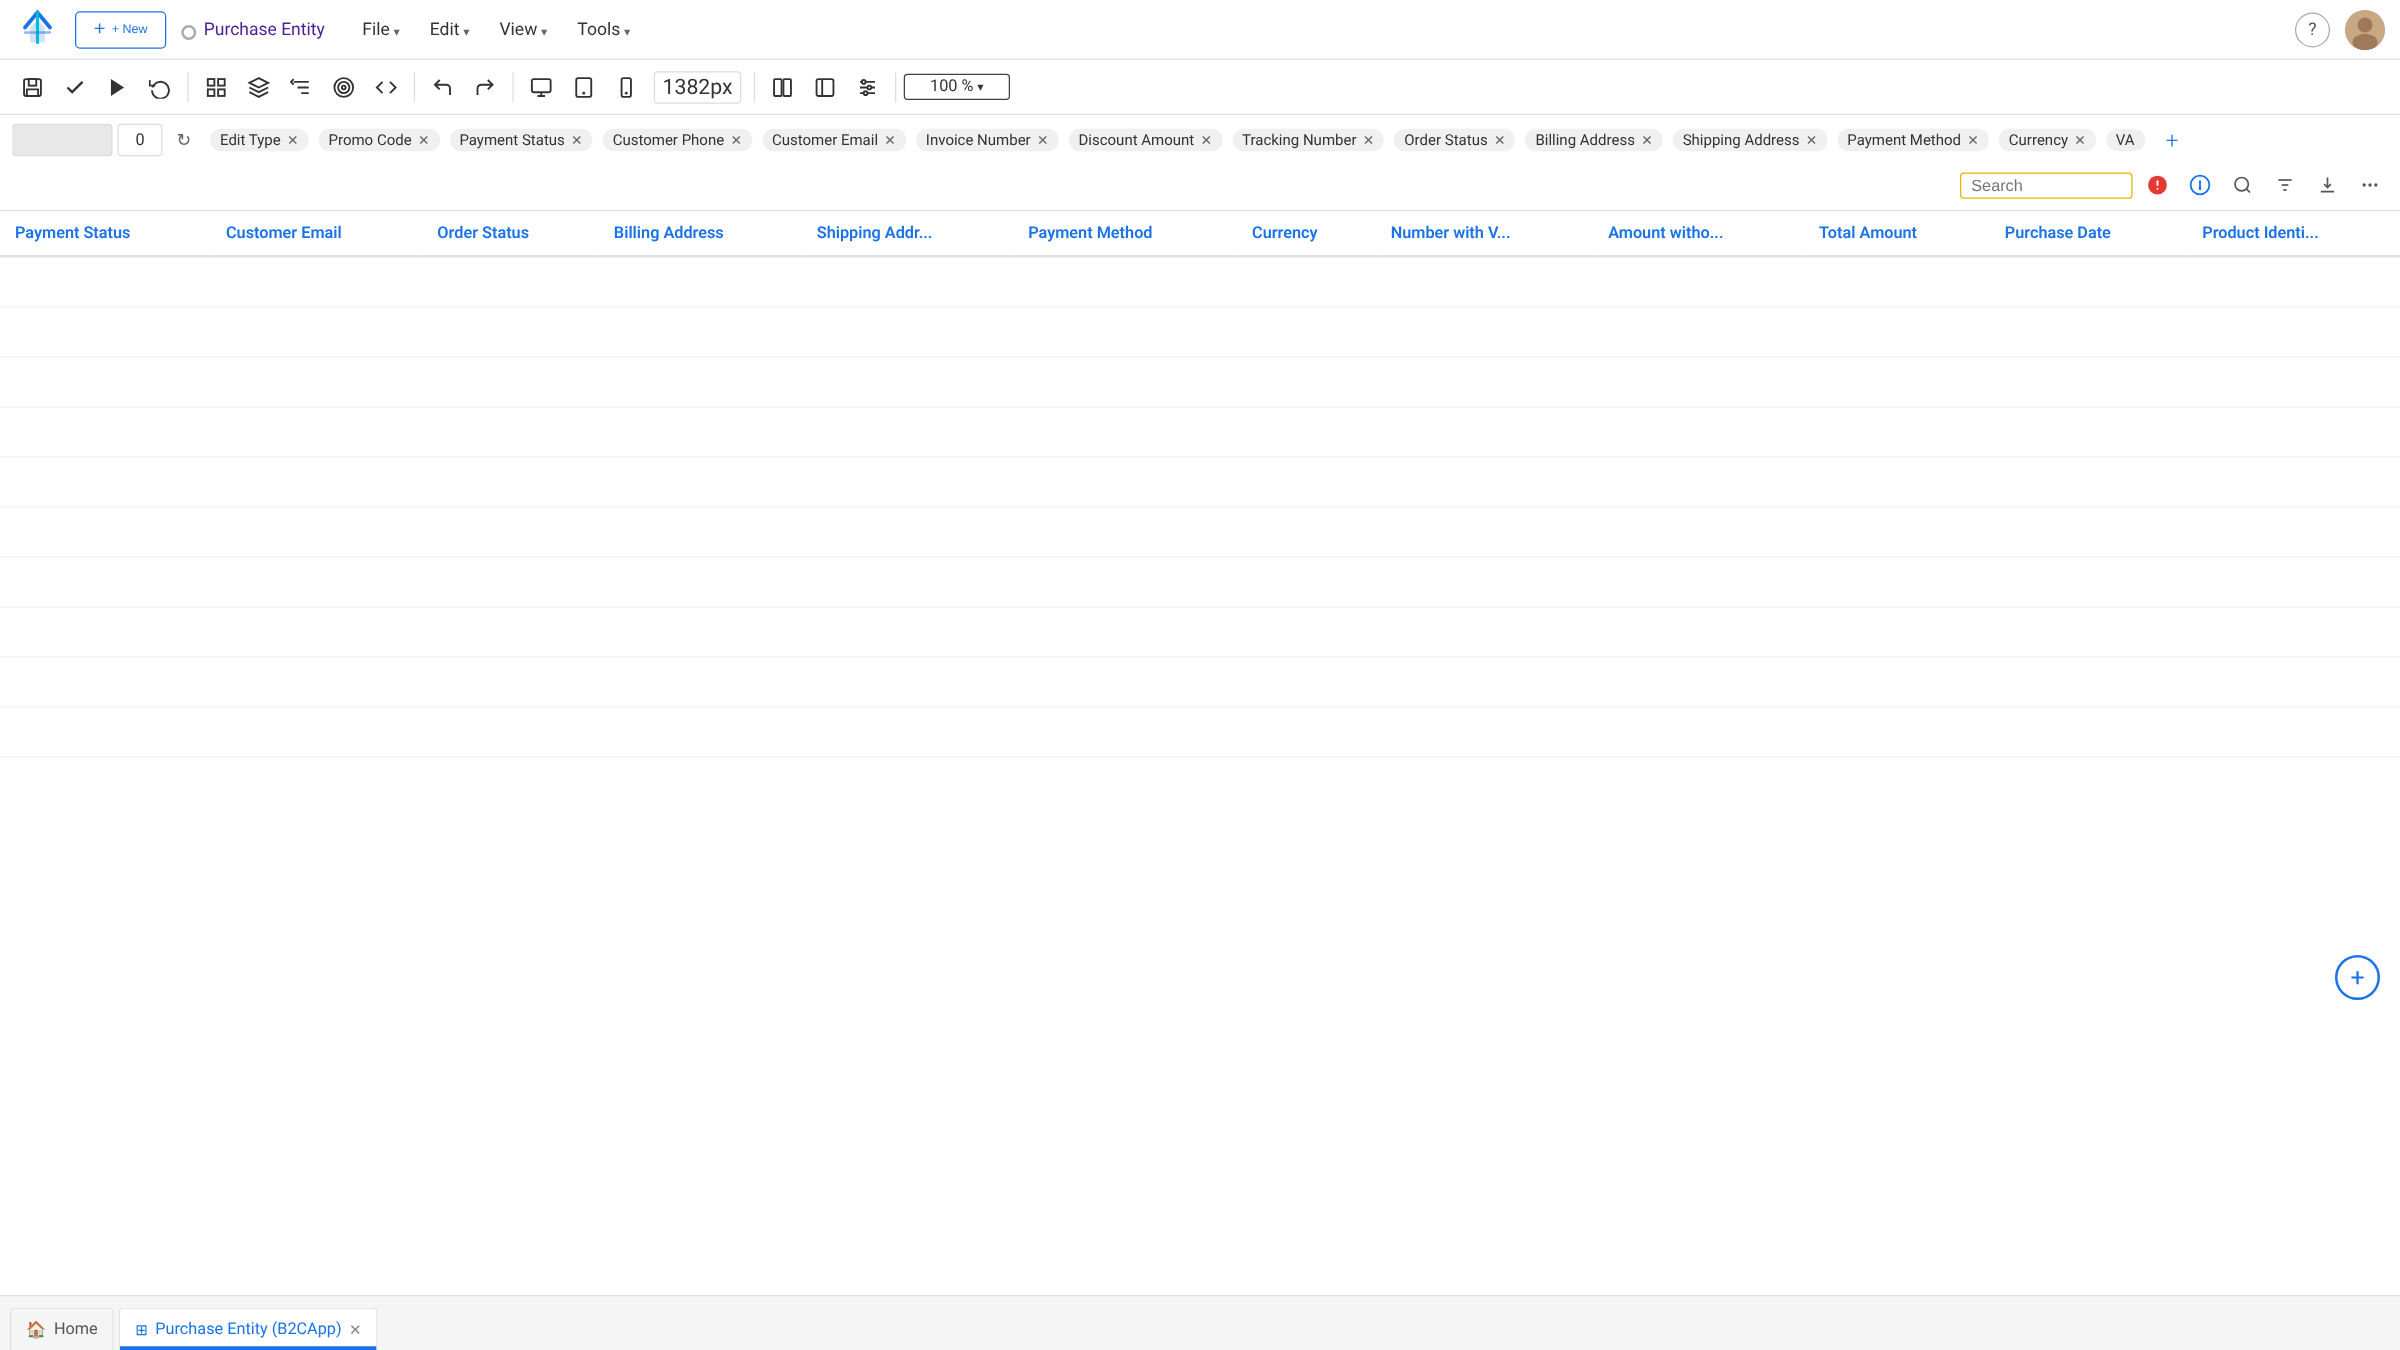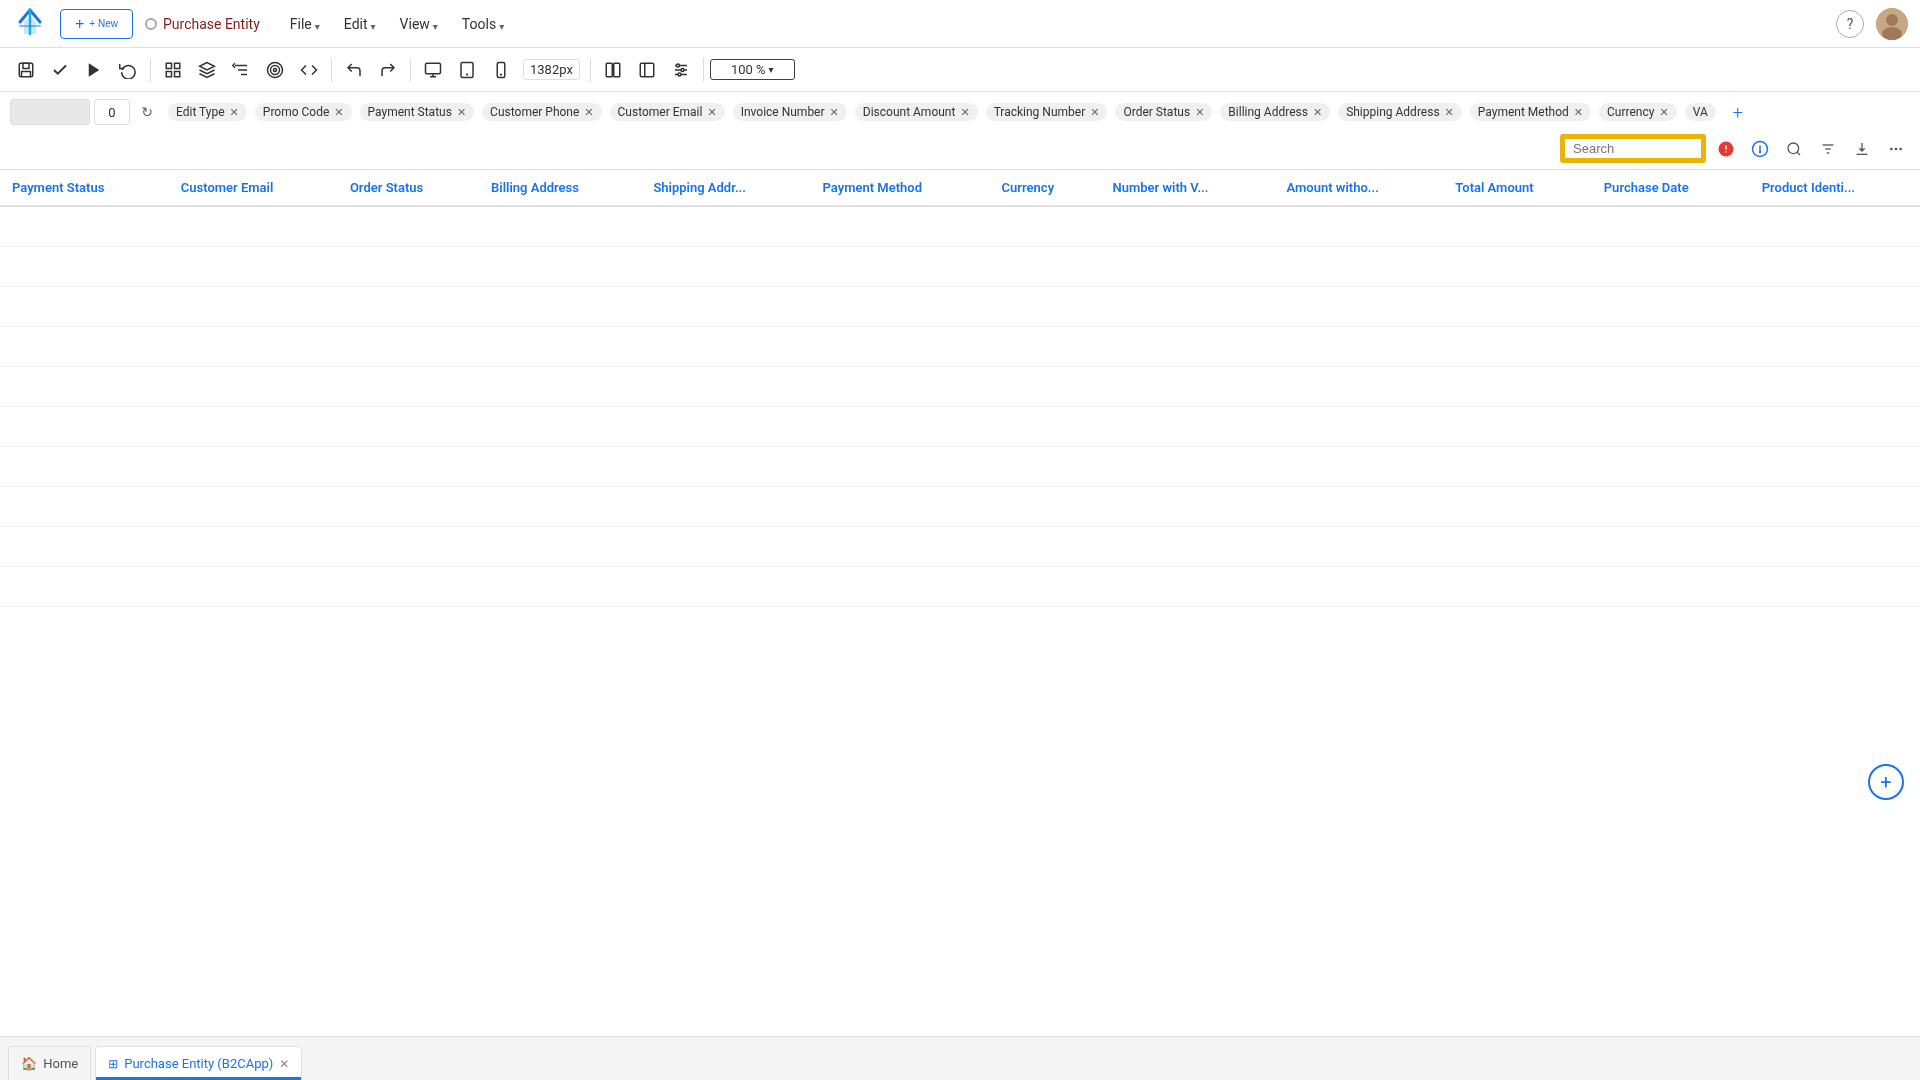--- a/index.html
+++ b/index.html
@@ -27,24 +27,24 @@
       border-radius: 4px;
       padding: 5px 14px;
       color: #1a73e8;
       font-size: 14px;
       font-weight: 500;
       cursor: pointer;
       background: #fff;
     }
     .entity-indicator {
       display: flex;
-      align-items: center;
+      align-items: flex-end;
       gap: 6px;
       font-size: 14px;
-      color: #7f1d1d;
+      color: #4c1d95;
     }
     .entity-indicator .circle {
       width: 12px;
       height: 12px;
       border-radius: 50%;
       border: 2px solid #aaa;
       background: transparent;
     }
     .nav-menus {
       display: flex;
@@ -118,21 +118,21 @@
       height: 24px;
       background: #ddd;
       margin: 0 4px;
     }
     .toolbar-px-input {
       display: flex;
       align-items: flex-start;
       border: 1px solid #ddd;
       border-radius: 3px;
       padding: 2px 6px;
-      font-size: 13px;
+      font-size: 17px;
       color: #333;
       margin: 0 4px;
     }
     .toolbar-zoom {
       display: flex;
       align-items: center;
       gap: 3px;
       border: 1px solid #404040;
       border-radius: 3px;
       padding: 2px 20px;
@@ -206,21 +206,21 @@
     }
     .filter-bar-right {
       margin-left: auto;
       display: flex;
       align-items: center;
       gap: 6px;
     }
     .search-box {
       display: flex;
       align-items: center;
-      border: 5px solid #eab308;
+      border: 1px solid #eab308;
       border-radius: 3px;
       padding: 2px 8px;
       gap: 5px;
       background: #fff;
     }
     .search-input {
       border: none;
       outline: none;
       font-size: 13px;
       color: #333;

